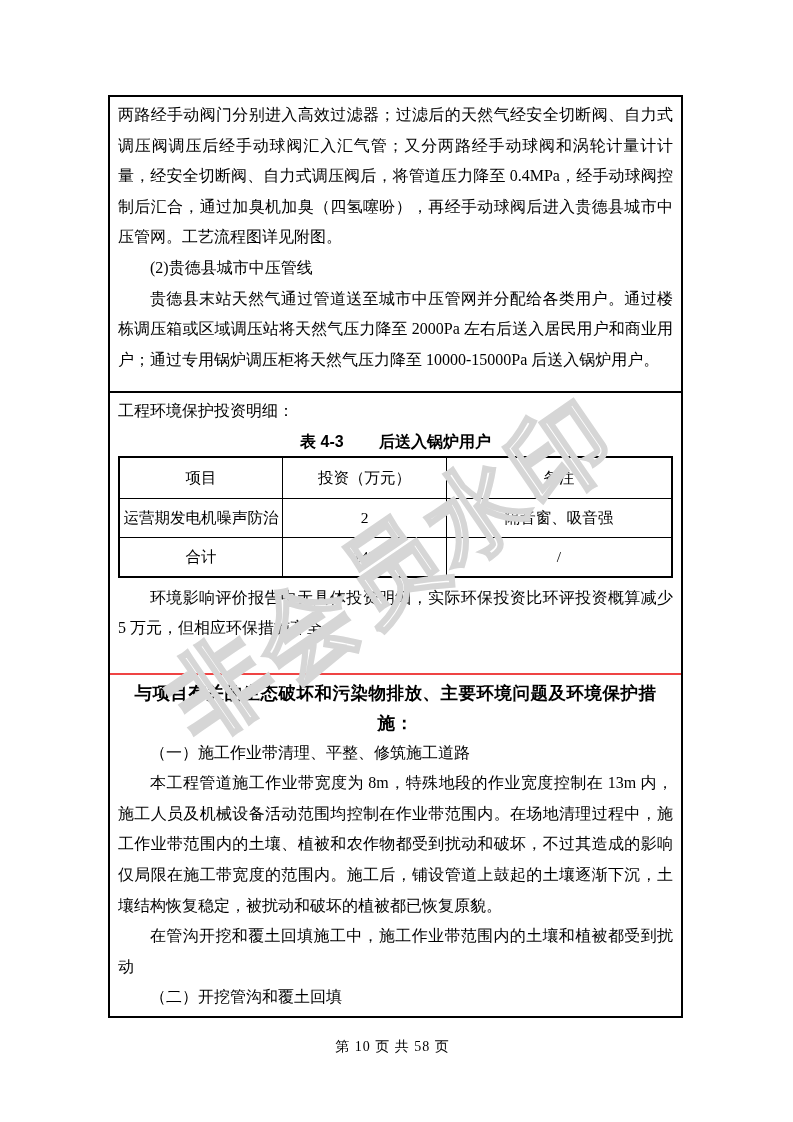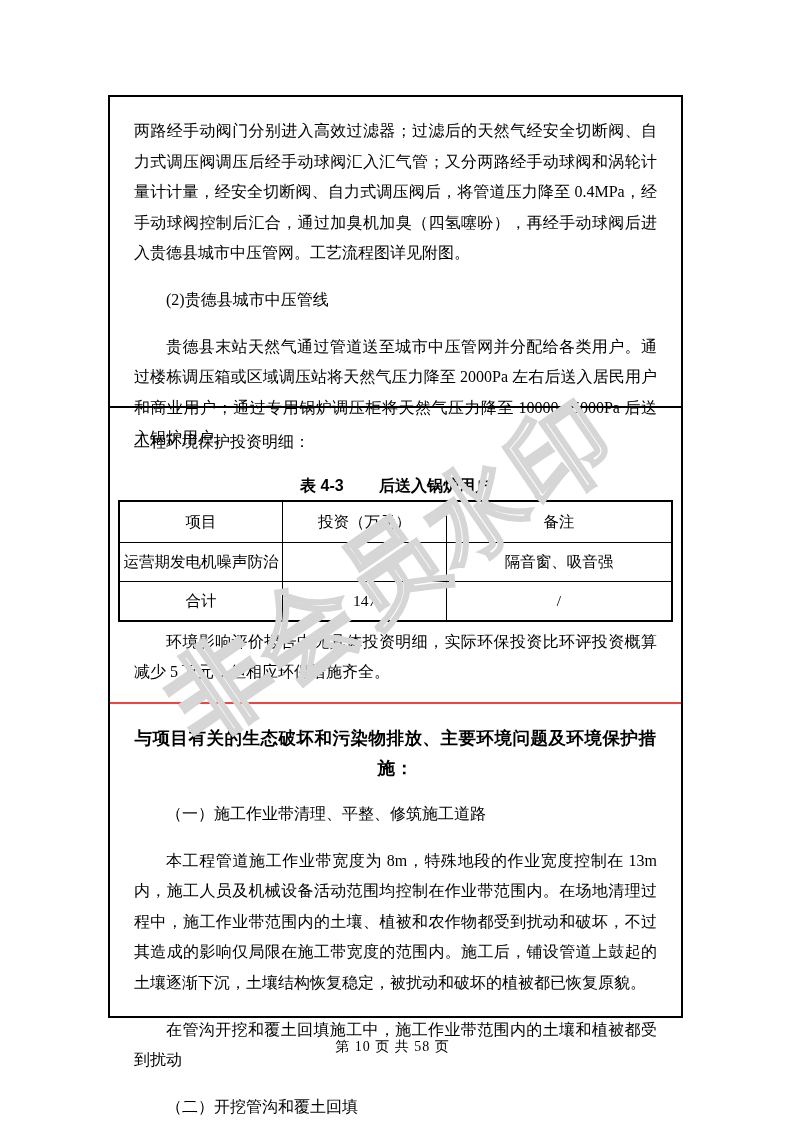--- a/index.html
+++ b/index.html
@@ -26,21 +26,21 @@
     position:absolute;left:108px;top:95px;width:575px;height:923px;
     border:2px solid #000;box-sizing:border-box;
     display:flex;flex-direction:column;z-index:2;background:transparent;
   }
   .sec{box-sizing:border-box;padding:3px 8px;}
   .sec-process{height:311px;border-bottom:2px solid #000;}
   .sec-layout{height:92px;border-bottom:2px solid #000;}
   .sec-invest{height:296px;border-bottom:2px solid #ef4444;}
   .sec-measures{flex:1;}
 
-  p{margin:16px;font-size:16px;line-height:30.6px;text-align:justify;text-justify:inter-ideograph;}
+  p{margin:0;font-size:16px;line-height:30.6px;text-align:justify;text-justify:inter-ideograph;}
   .indent{text-indent:2em;}
   .plain{text-align:left;}
 
   .tbl-caption{
     text-align:center;font-weight:700;font-size:16px;line-height:23px;margin-top:3px;
     font-family:"Liberation Sans","DejaVu Sans",sans-serif;
   }
   .tbl-caption .gap{display:inline-block;width:2.2em;}
 
   table.invest{

